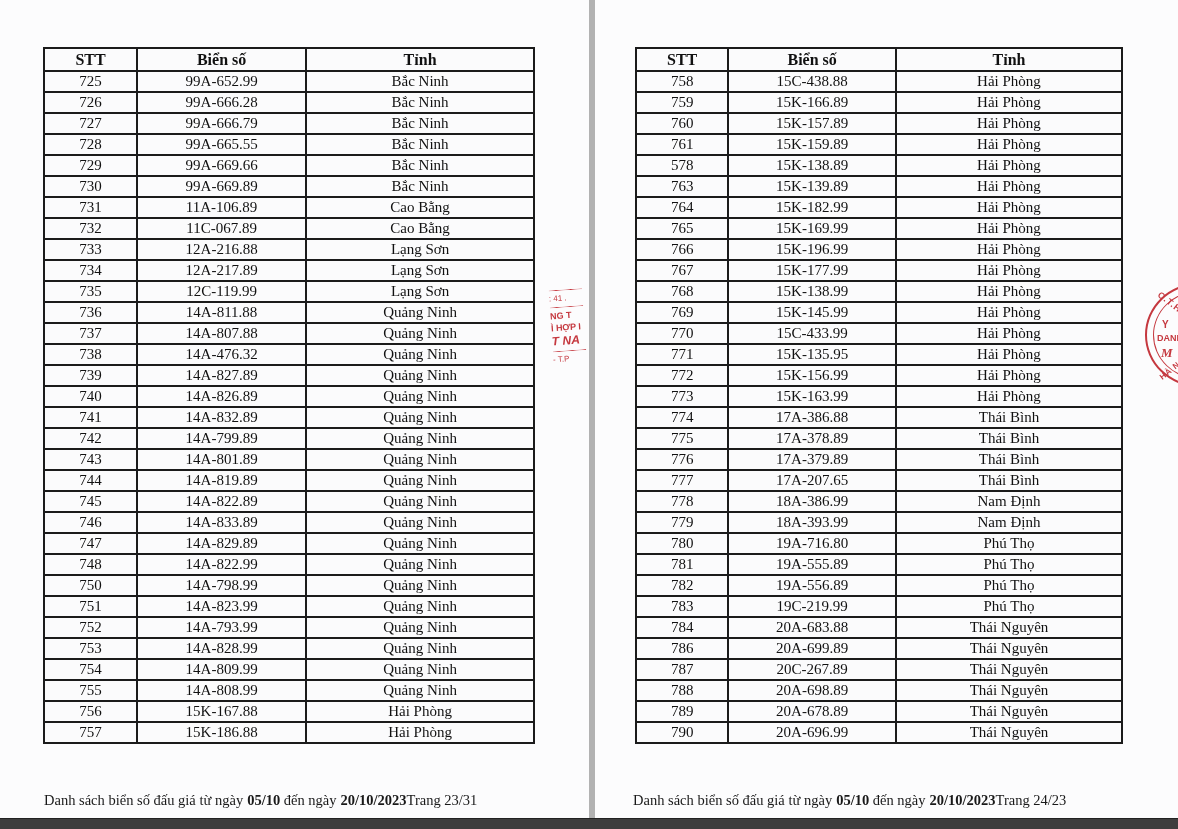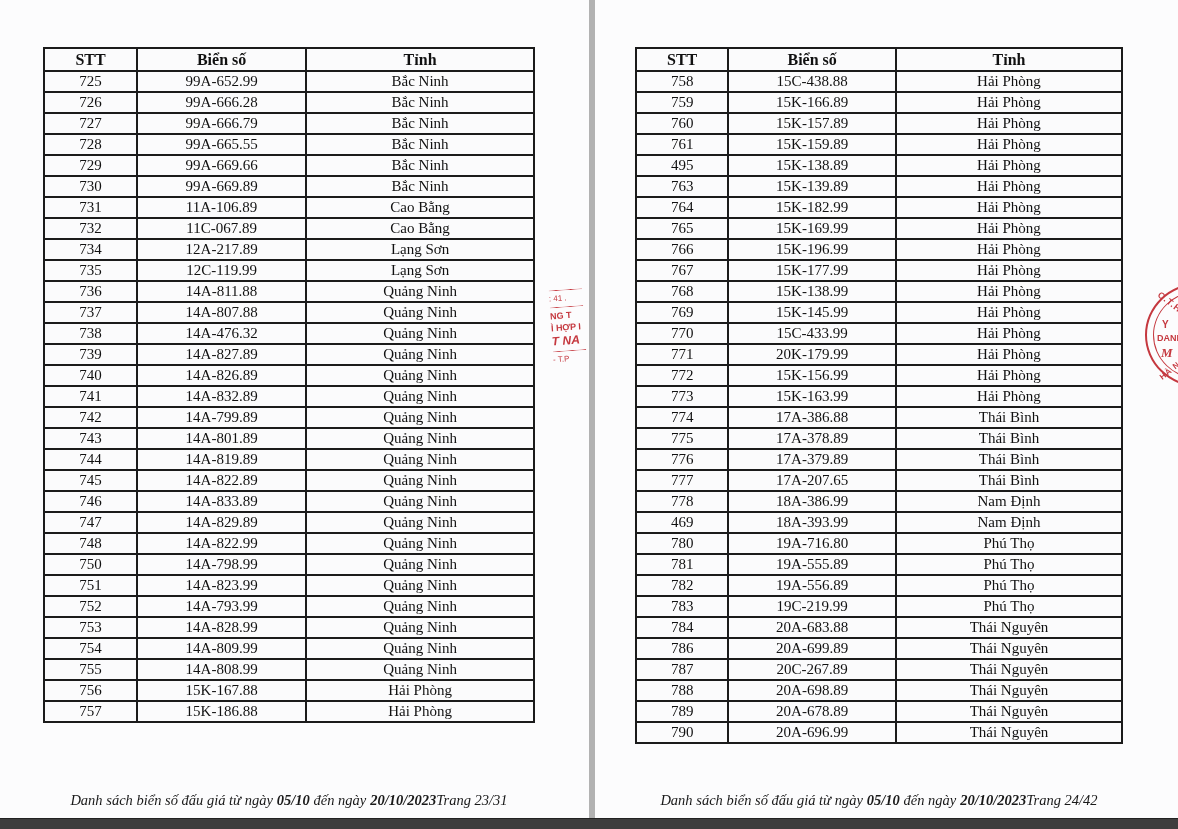--- a/index.html
+++ b/index.html
@@ -43,22 +43,22 @@
   }
   table.plate-table td{
     height:19px;line-height:19px;font-size:15px;
   }
   table.plate-table th:nth-child(1), table.plate-table td:nth-child(1){width:19%;}
   table.plate-table th:nth-child(2), table.plate-table td:nth-child(2){width:34.5%;}
   table.plate-table th:nth-child(3), table.plate-table td:nth-child(3){width:46.5%;}
 
   .footer{
     position:absolute;left:0;right:0;top:789px;height:22px;
-    display:flex;justify-content:center;align-items:center;
-    font-style:italic;font-size:14.5px;color:#191919;
+    display:flex;justify-content:flex-start;align-items:center;
+    font-size:14.5px;color:#191919;
   }
   .page-left  .footer{padding:0 55px 0 44px;}
   .page-right .footer{padding:0 53px 0 38px;}
   .footer b{font-weight:bold;}
   .footer .caption span{margin-right:4px;}
 
   
   .stamp-left{
     position:absolute;right:-3px;top:287px;width:40px;height:112px;
     color:#c5383f;overflow:hidden;
@@ -142,20 +142,25 @@
           </tr>
           <tr>
             <td>731</td>
             <td>11A-106.89</td>
             <td>Cao Bằng</td>
           </tr>
           <tr>
             <td>732</td>
             <td>11C-067.89</td>
             <td>Cao Bằng</td>
+          </tr>
+          <tr>
+            <td>733</td>
+            <td>12A-216.88</td>
+            <td>Lạng Sơn</td>
           </tr>
           <tr>
             <td>734</td>
             <td>12A-217.89</td>
             <td>Lạng Sơn</td>
           </tr>
           <tr>
             <td>735</td>
             <td>12C-119.99</td>
             <td>Lạng Sơn</td>
@@ -314,21 +319,21 @@
             <td>760</td>
             <td>15K-157.89</td>
             <td>Hải Phòng</td>
           </tr>
           <tr>
             <td>761</td>
             <td>15K-159.89</td>
             <td>Hải Phòng</td>
           </tr>
           <tr>
-            <td>495</td>
+            <td>578</td>
             <td>15K-138.89</td>
             <td>Hải Phòng</td>
           </tr>
           <tr>
             <td>763</td>
             <td>15K-139.89</td>
             <td>Hải Phòng</td>
           </tr>
           <tr>
             <td>764</td>
@@ -360,21 +365,21 @@
             <td>15K-145.99</td>
             <td>Hải Phòng</td>
           </tr>
           <tr>
             <td>770</td>
             <td>15C-433.99</td>
             <td>Hải Phòng</td>
           </tr>
           <tr>
             <td>771</td>
-            <td>20K-179.99</td>
+            <td>15K-135.95</td>
             <td>Hải Phòng</td>
           </tr>
           <tr>
             <td>772</td>
             <td>15K-156.99</td>
             <td>Hải Phòng</td>
           </tr>
           <tr>
             <td>773</td>
             <td>15K-163.99</td>
@@ -399,21 +404,21 @@
             <td>777</td>
             <td>17A-207.65</td>
             <td>Thái Bình</td>
           </tr>
           <tr>
             <td>778</td>
             <td>18A-386.99</td>
             <td>Nam Định</td>
           </tr>
           <tr>
-            <td>469</td>
+            <td>779</td>
             <td>18A-393.99</td>
             <td>Nam Định</td>
           </tr>
           <tr>
             <td>780</td>
             <td>19A-716.80</td>
             <td>Phú Thọ</td>
           </tr>
           <tr>
             <td>781</td>
@@ -471,18 +476,18 @@
       <div class="sr sr-danh">DANH</div>
       <div class="sr sr-m">M</div>
       <div class="sr sr-arc-bottom">HÀ NỘI</div>
     </div>
 
     <div class="footer">
       <span class="caption">
         <span>Danh sách biển số đấu giá từ ngày</span><b>05/10</b>
         <span>đến ngày</span><b>20/10/2023</b>
       </span>
-      <span class="page-num">Trang 24/42</span>
+      <span class="page-num">Trang 24/23</span>
     </div>
   </div>
 
   <div class="bottom-strip"></div>
 </div>
 
 </body></html>

